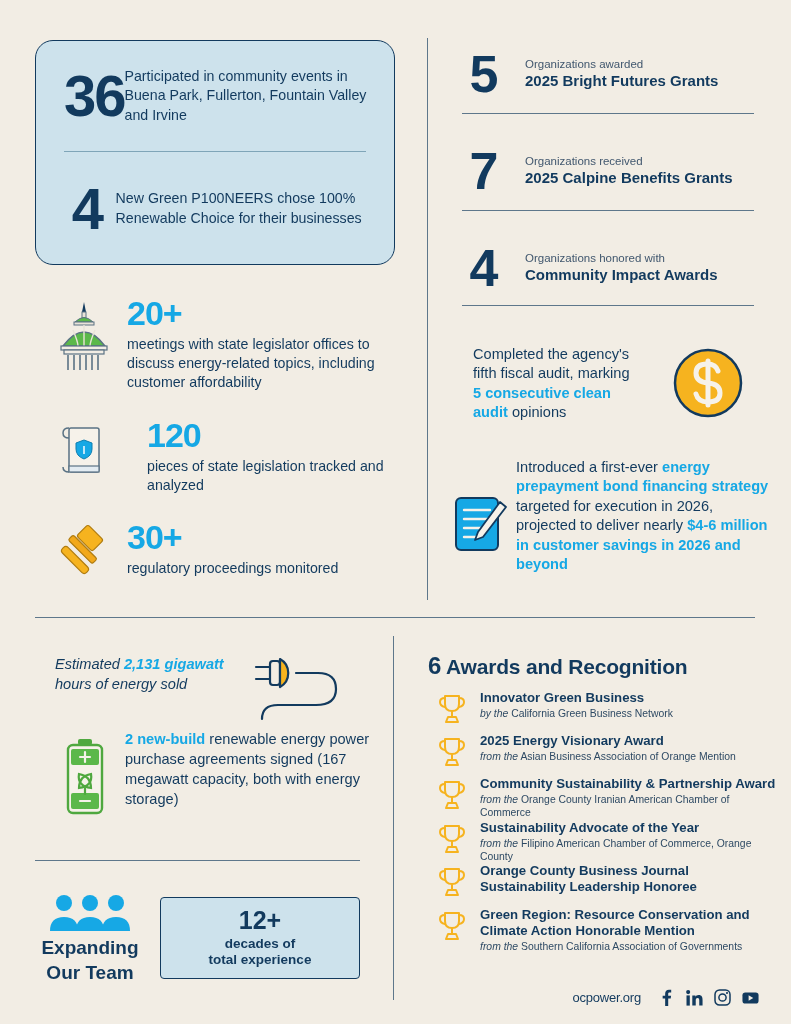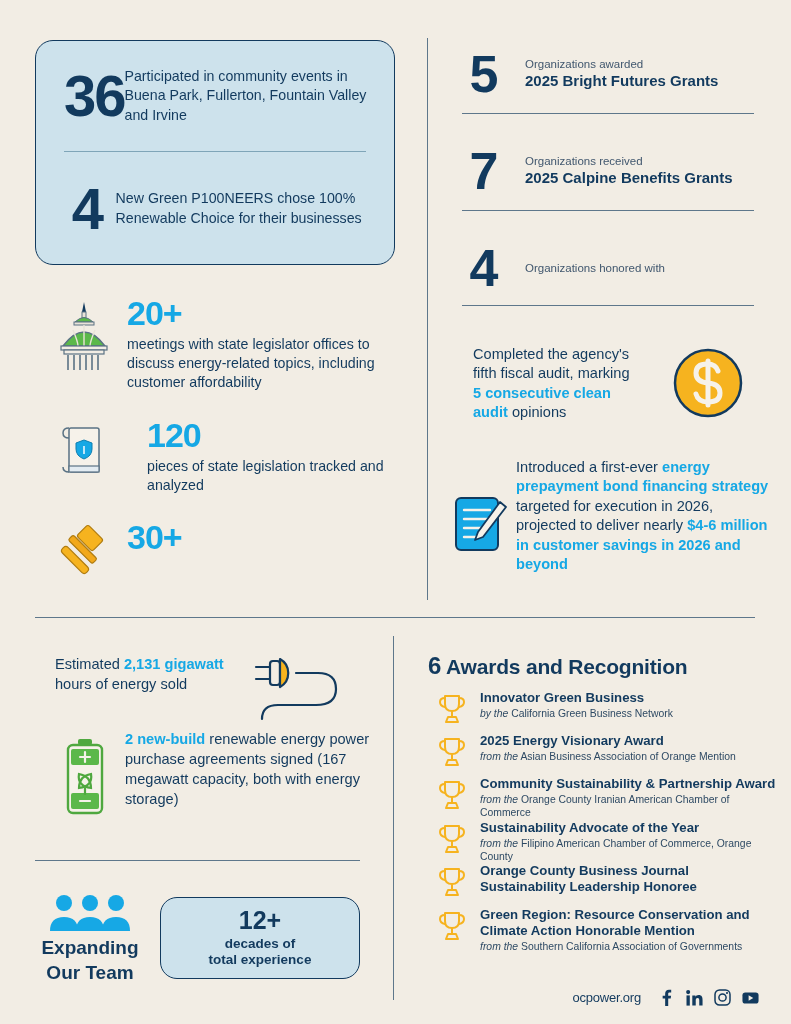--- a/index.html
+++ b/index.html
@@ -55,21 +55,21 @@
   .blk p{font-size:14.6px;line-height:1.33;color:#123a5e;}
 
   
   .bl{position:absolute;}
   .bl p{font-size:14.6px;line-height:1.36;color:#123a5e;}
 
   
   .teamlabel{font-size:19px;font-weight:bold;color:#123a5e;line-height:1.2;text-align:center;}
   .expcard{
     position:absolute;left:160px;top:897px;width:200px;height:82px;
-    background:#cde2ec;border:1.4px solid #123a5e;border-radius:17px;
+    background:#cde2ec;border:1.4px solid #123a5e;border-radius:4px;
     display:flex;flex-direction:column;align-items:center;justify-content:center;
   }
   .expcard .n{font-size:25px;font-weight:bold;color:#123a5e;line-height:1;}
   .expcard .l{font-size:13.5px;font-weight:bold;color:#123a5e;line-height:1.2;text-align:left;margin-top:3px;}
 
   
   .awards-title{position:absolute;left:428px;top:652px;font-size:21px;font-weight:bold;color:#123a5e;letter-spacing:-.2px;}
   .awards-title .c{font-size:24px;}
   .award{position:absolute;left:428px;display:flex;align-items:flex-start;width:350px;}
   .award .tico{flex:0 0 48px;display:flex;justify-content:center;padding-top:2px;}
@@ -149,20 +149,21 @@
       <svg width="62" height="62" viewBox="0 0 62 62">
         <g stroke="#b07c10" stroke-width="1.2">
           <rect x="26" y="6" width="22" height="16" rx="2.5" transform="rotate(45 37 14)" fill="#f6b31f"></rect>
           <rect x="13" y="22" width="34" height="7" rx="2" transform="rotate(45 30 25)" fill="#f2a81a"></rect>
           <rect x="5" y="32" width="34" height="8" rx="3.5" transform="rotate(45 22 36)" fill="#f6b31f"></rect>
         </g>
       </svg>
     </div>
     <div class="txt">
       <div class="statnum">30+</div>
+      <div class="stattxt">regulatory proceedings monitored</div>
     </div>
   </div>
 
   <div class="vr" style="left:427px;top:38px;height:562px;"></div>
 
   <div class="grant" style="left:455px;top:48px;width:300px;">
     <div class="num">5</div>
     <div class="gt">
       <div class="sub">Organizations awarded</div>
       <div class="main">2025 Bright Futures Grants</div>
@@ -176,20 +177,21 @@
       <div class="sub">Organizations received</div>
       <div class="main">2025 Calpine Benefits Grants</div>
     </div>
   </div>
   <div class="hr" style="left:462px;top:210px;width:292px;"></div>
 
   <div class="grant" style="left:455px;top:242px;width:300px;">
     <div class="num">4</div>
     <div class="gt">
       <div class="sub">Organizations honored with</div>
+      <div class="main">Community Impact Awards</div>
     </div>
   </div>
   <div class="hr" style="left:462px;top:305px;width:292px;"></div>
 
   <div class="blk" style="left:473px;top:345px;width:300px;display:flex;align-items:flex-start;">
     <p style="width:185px;">
       <span>Completed the agency's</span><br>
       <span>fifth fiscal audit, marking</span><br>
       <span class="cyan b">5 consecutive clean</span><br>
       <span class="cyan b">audit</span><span> opinions</span>
@@ -219,21 +221,21 @@
     <p style="width:258px;">
       <span>Introduced a first-ever </span><span class="cyan b">energy prepayment bond financing strategy</span><span> targeted for execution in 2026, projected to deliver nearly </span><span class="cyan b">$4-6 million in customer savings in 2026 and beyond</span>
     </p>
   </div>
 
   <div class="hr" style="left:35px;top:617px;width:720px;"></div>
 
   <div class="vr" style="left:393px;top:636px;height:364px;"></div>
 
   <div class="bl" style="left:55px;top:655px;width:330px;display:flex;align-items:flex-start;">
-    <p style="width:185px;">
+    <p style="width:185px;font-style:italic;">
       <span>Estimated </span><span class="cyan b">2,131 gigawatt</span><span> hours of energy sold</span>
     </p>
     <div style="margin-left:8px;margin-top:-6px;">
       <svg width="100" height="85" viewBox="0 0 100 85">
         <g stroke="#123a5e" stroke-width="2.2" fill="none" stroke-linecap="round">
           <line x1="8" y1="18" x2="26" y2="18"></line>
           <line x1="8" y1="30" x2="26" y2="30"></line>
           <rect x="22" y="12" width="10" height="24" rx="3" fill="#f2ede4"></rect>
         </g>
         <path d="M32 10 a16 16 0 0 1 0 28 z" fill="#f6b31f" stroke="#123a5e" stroke-width="2.2" stroke-linejoin="round"></path>

